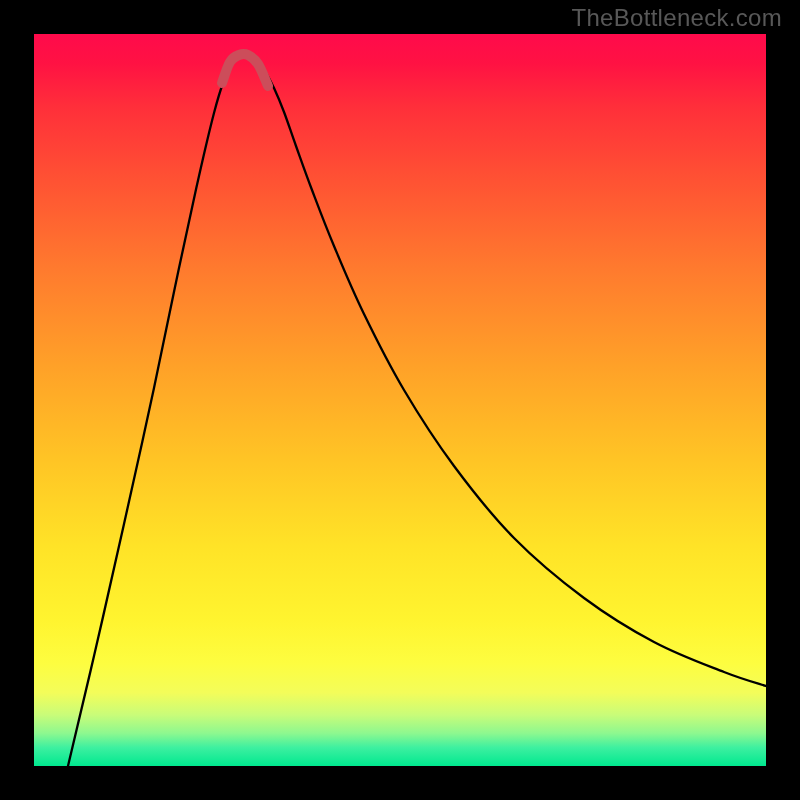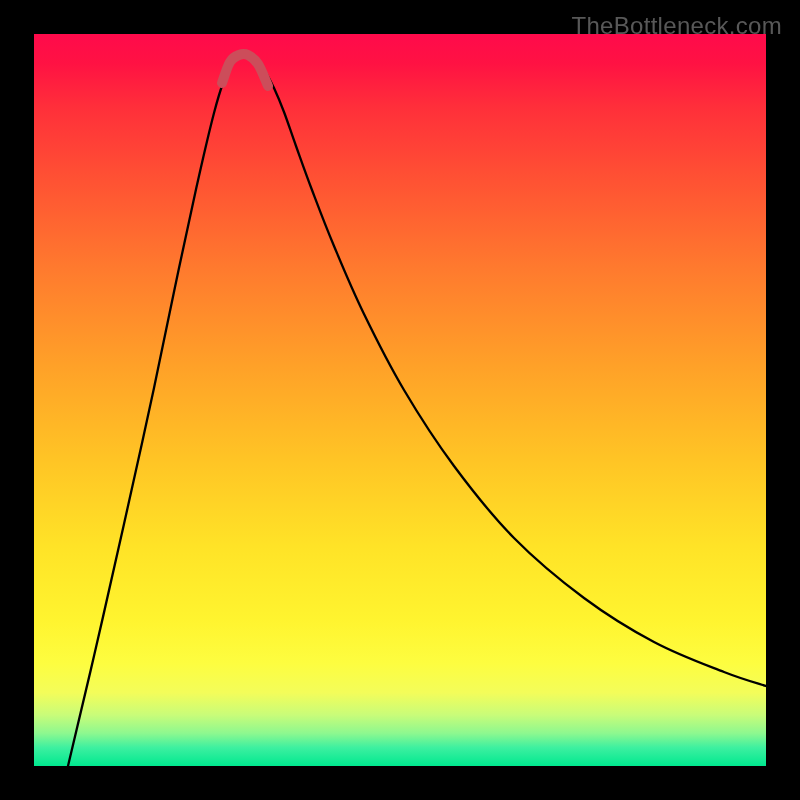--- a/index.html
+++ b/index.html
@@ -36,21 +36,21 @@
       #fdfd40 86%,
       #f3fd5a 90%,
       #c9fc79 93%,
       #8ef88f 95.5%,
       #3df0a0 97.5%,
       #00e88f 100%
     );
   }
   .watermark {
     position: absolute;
-    top: 12px;
+    top: 4px;
     right: 18px;
     color: #585858;
     font-size: 24px;
     letter-spacing: 0.3px;
     font-weight: 500;
   }
   svg.curve {
     position: absolute;
     inset: 0;
   }

